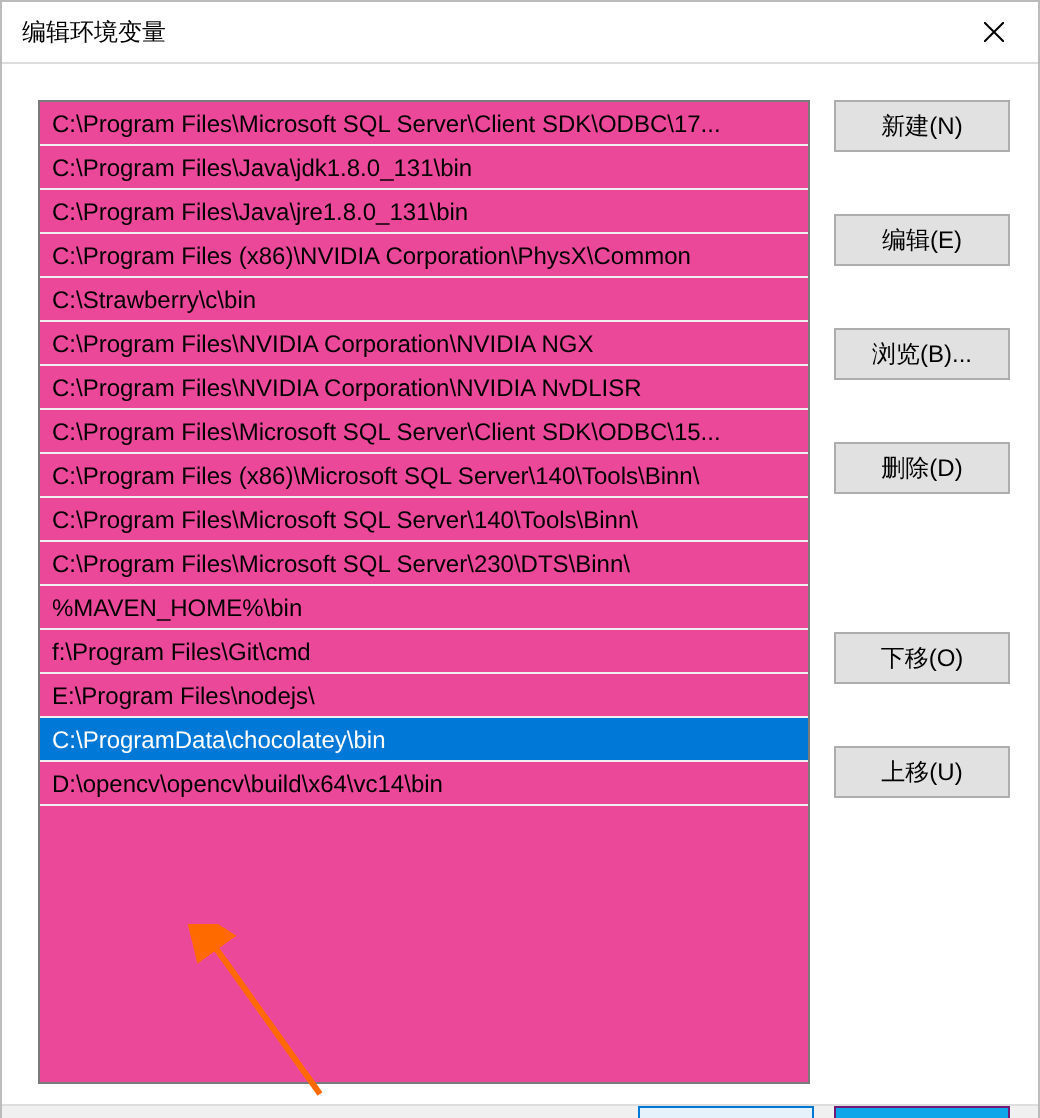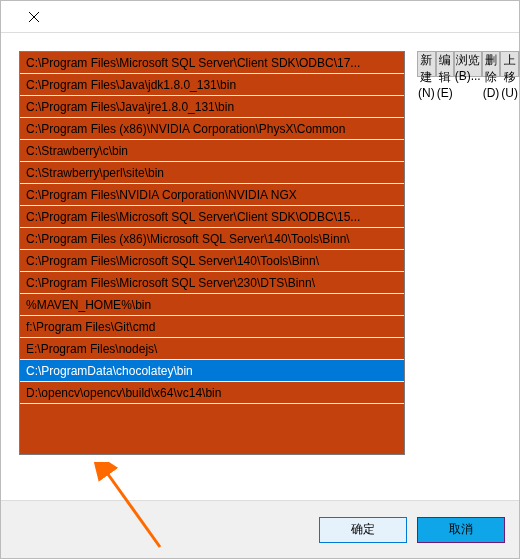--- a/index.html
+++ b/index.html
@@ -45,22 +45,22 @@
   .close-btn svg { width: 10px; height: 10px; }
   .body {
     flex: 1;
     display: flex;
     padding: 18px 14px 10px 18px;
     gap: 12px;
   }
   .listwrap {
     flex: 1;
     border: 1px solid #7a7a7a;
-    background: #c2410c;
-    height: 404px;
+    background: #ec4899;
+    height: 492px;
     overflow: hidden;
   }
   .listbox {
     width: 100%;
     height: 100%;
   }
   .list-item {
     height: 22px;
     line-height: 22px;
     padding: 0 6px;
@@ -72,21 +72,22 @@
     cursor: default;
     border-bottom: 1px solid #f0f0f0;
   }
   .list-item.selected {
     background: #0078d7;
     color: #fff;
   }
   .sidebar {
     width: 88px;
     display: flex;
-    gap: 0;
+    flex-direction: column;
+    gap: 16px;
   }
   .sidebar button {
     width: 88px;
     height: 26px;
     margin-bottom: 15px;
     font-size: 12px;
     font-family: inherit;
     background: #e1e1e1;
     border: 1px solid #adadad;
     cursor: pointer;
@@ -122,58 +123,59 @@
     top: 462px;
     pointer-events: none;
   }
 </style>
 </head>
 <body>
 
 <div class="dialog">
 
   <div class="titlebar">
+    <span class="titlebar-title">编辑环境变量</span>
     <div class="close-btn">
       <svg viewBox="0 0 10 10">
         <line x1="0" y1="0" x2="10" y2="10" stroke="#000" stroke-width="1"></line>
         <line x1="10" y1="0" x2="0" y2="10" stroke="#000" stroke-width="1"></line>
       </svg>
     </div>
   </div>
 
   <div class="body">
     <div class="listwrap">
       <div class="listbox" id="listbox">
           <div class="list-item">C:\Program Files\Microsoft SQL Server\Client SDK\ODBC\17...</div>
           <div class="list-item">C:\Program Files\Java\jdk1.8.0_131\bin</div>
           <div class="list-item">C:\Program Files\Java\jre1.8.0_131\bin</div>
           <div class="list-item">C:\Program Files (x86)\NVIDIA Corporation\PhysX\Common</div>
           <div class="list-item">C:\Strawberry\c\bin</div>
-          <div class="list-item">C:\Strawberry\perl\site\bin</div>
           <div class="list-item">C:\Program Files\NVIDIA Corporation\NVIDIA NGX</div>
+          <div class="list-item">C:\Program Files\NVIDIA Corporation\NVIDIA NvDLISR</div>
           <div class="list-item">C:\Program Files\Microsoft SQL Server\Client SDK\ODBC\15...</div>
           <div class="list-item">C:\Program Files (x86)\Microsoft SQL Server\140\Tools\Binn\</div>
           <div class="list-item">C:\Program Files\Microsoft SQL Server\140\Tools\Binn\</div>
           <div class="list-item">C:\Program Files\Microsoft SQL Server\230\DTS\Binn\</div>
           <div class="list-item">%MAVEN_HOME%\bin</div>
           <div class="list-item">f:\Program Files\Git\cmd</div>
           <div class="list-item">E:\Program Files\nodejs\</div>
           <div class="list-item selected">C:\ProgramData\chocolatey\bin</div>
           <div class="list-item">D:\opencv\opencv\build\x64\vc14\bin</div>
         </div>
     </div>
 
     <div class="sidebar">
       <button>新建(N)</button>
       <button>编辑(E)</button>
       <button>浏览(B)...</button>
       <button>删除(D)</button>
       <div class="group-gap"></div>
+      <button>下移(O)</button>
       <button>上移(U)</button>
-      <button>下移(O)</button>
       <div class="group-gap"></div>
     </div>
   </div>
 
   <div class="footer">
     <button class="primary">确定</button>
     <button>取消</button>
   </div>
 
 </div>

